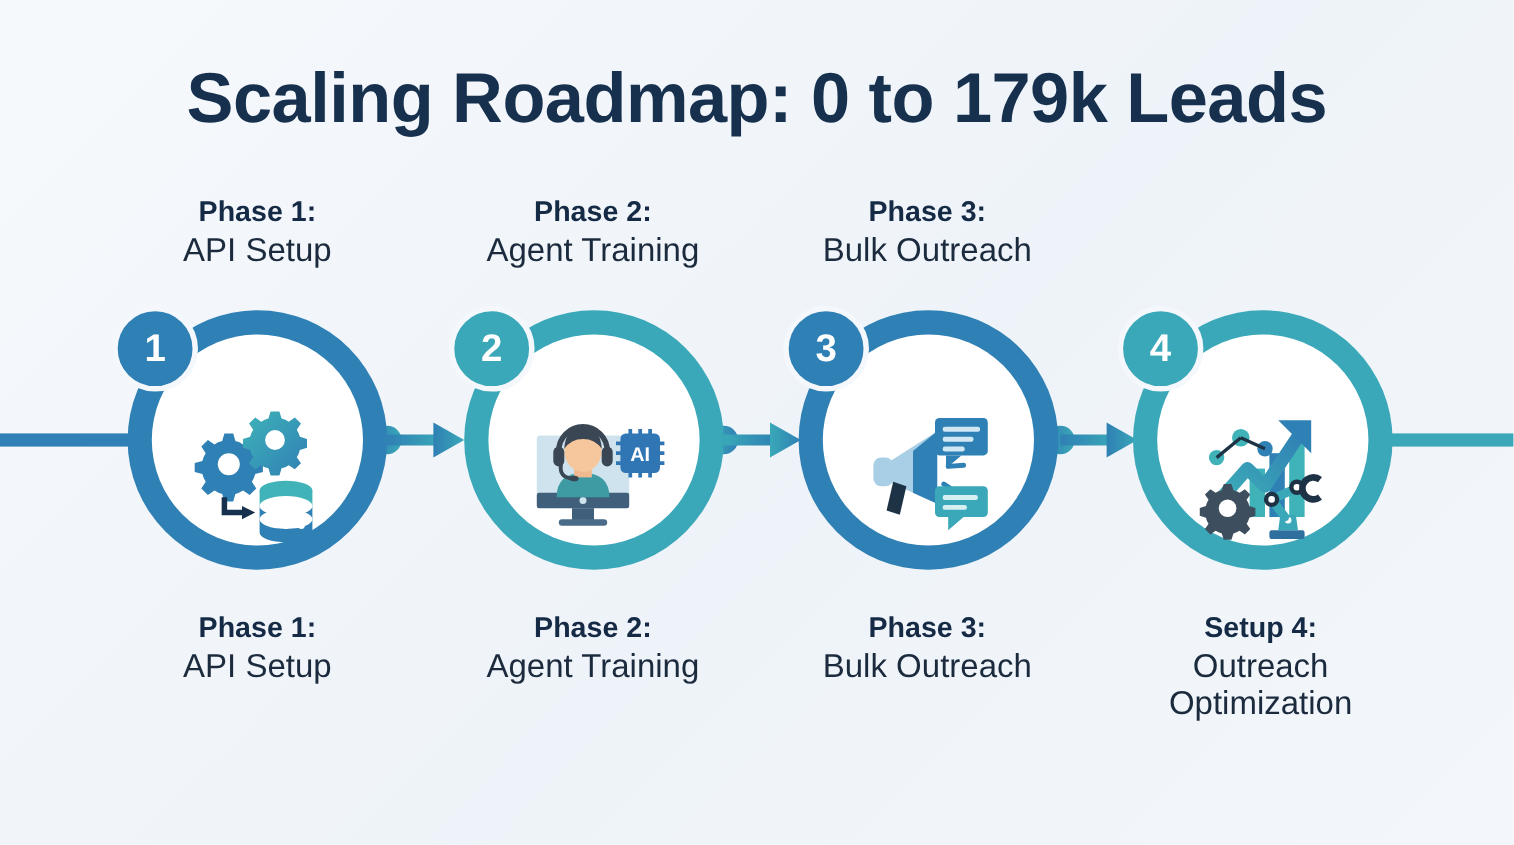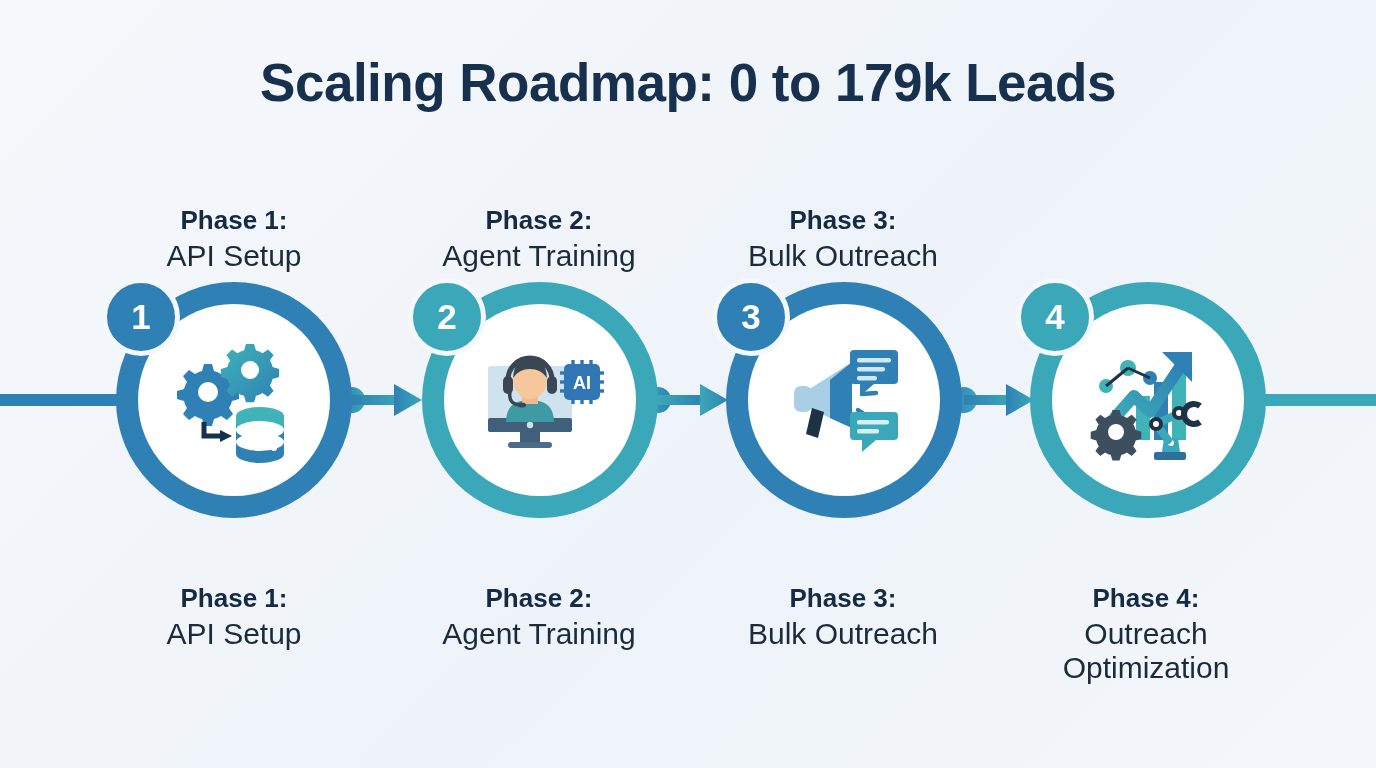--- a/index.html
+++ b/index.html
@@ -13,21 +13,21 @@
     position:relative;
     width:1376px; height:768px;
     background:linear-gradient(135deg,#f6f9fc 0%,#eef3f9 55%,#f3f7fb 100%);
   }
 
   
   #title {
     position:absolute;
     top:52px; left:0; width:1376px;
     text-align:center;
-    font-size:53px;
+    font-size:64px;
     font-weight:bold;
     letter-spacing:-0.5px;
     color:#16304d;
     white-space:nowrap;
   }
 
   
   .rail {
     position:absolute;
     top:394px;
@@ -60,21 +60,21 @@
   .node-ring {
     position:absolute; inset:0;
     border-radius:50%;
   }
   .node-inner {
     position:absolute;
     left:22px; top:22px;
     width:192px; height:192px;
     border-radius:50%;
     background:#ffffff;
-    display:flex; align-items:center; justify-content:center;
+    display:flex; align-items:flex-end; justify-content:center;
   }
   .node-icon { width:132px; height:132px; display:block; }
 
   
   .badge {
     position:absolute;
     left:-14px; top:-4px;
     width:78px; height:78px;
     border-radius:50%;
     display:flex; align-items:center; justify-content:center;
@@ -94,21 +94,20 @@
   }
   .label-top { top:178px; }
   .label-bottom { top:556px; }
 
   .label-title {
     display:block;
     font-size:26px;
     font-weight:bold;
     color:#152a44;
     margin-bottom:4px;
-    margin-top:28px;
   }
   .label-sub {
     display:block;
     font-size:30px;
     font-weight:normal;
     color:#1b2b3d;
     white-space:pre-line;
   }
 
   #label-top-1    { left:84px; }
@@ -368,18 +367,18 @@
   </div>
   <div class="label-bottom" id="label-bottom-2">
     <span class="label-title">Phase 2:</span>
     <span class="label-sub">Agent Training</span>
   </div>
   <div class="label-bottom" id="label-bottom-3">
     <span class="label-title">Phase 3:</span>
     <span class="label-sub">Bulk Outreach</span>
   </div>
   <div class="label-bottom" id="label-bottom-4">
-    <span class="label-title">Phase 4:</span>
+    <span class="label-title">Setup 4:</span>
     <span class="label-sub">Outreach
 Optimization</span>
   </div>
 
 </div>
 
 </body></html>

